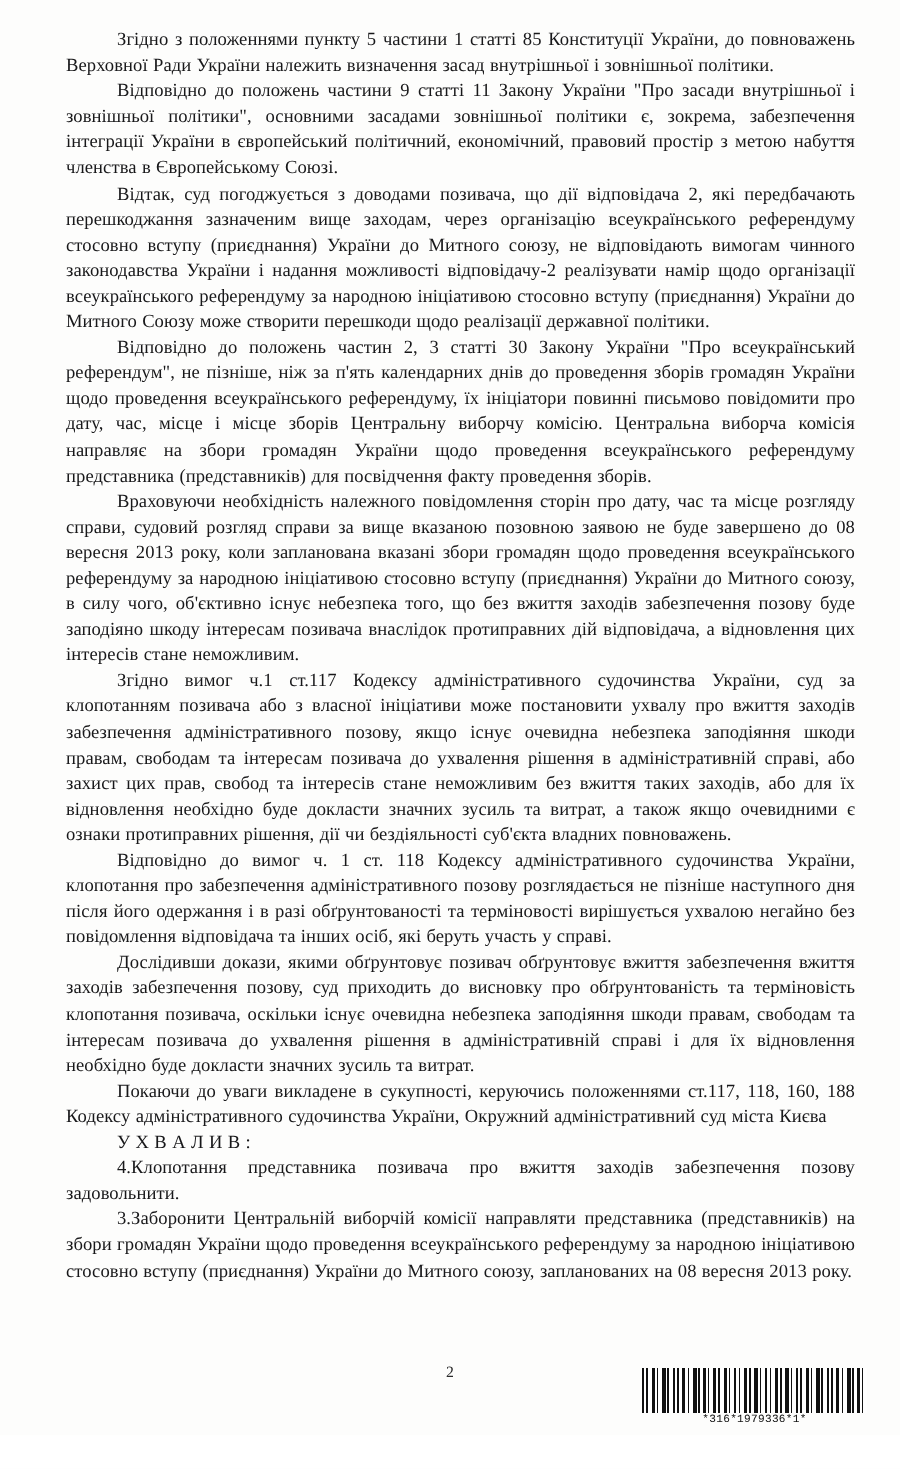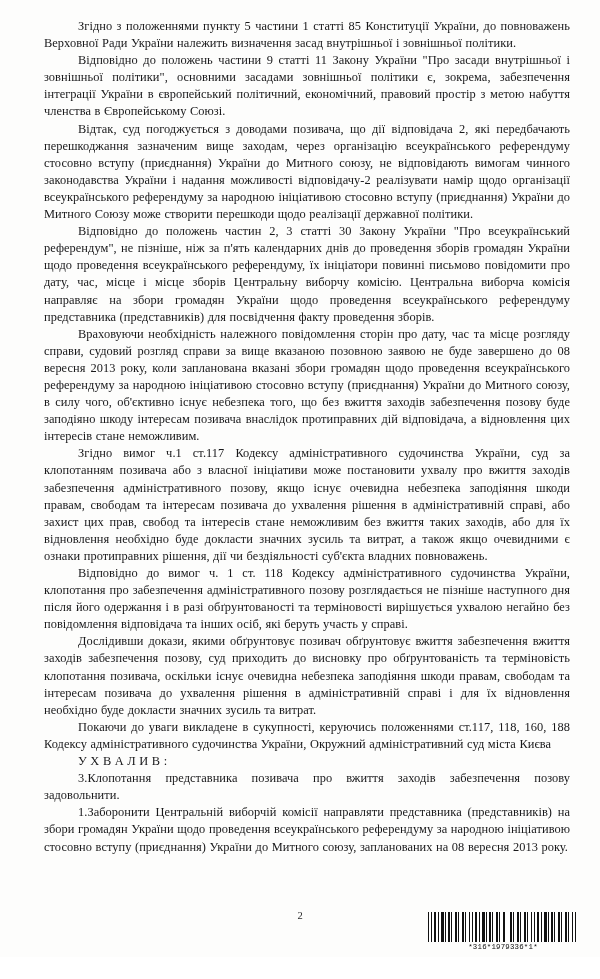--- a/index.html
+++ b/index.html
@@ -83,22 +83,22 @@
     <p>Відтак, суд погоджується з доводами позивача, що дії відповідача 2, які передбачають перешкоджання зазначеним вище заходам, через організацію всеукраїнського референдуму стосовно вступу (приєднання) України до Митного союзу, не відповідають вимогам чинного законодавства України і надання можливості відповідачу-2 реалізувати намір щодо організації всеукраїнського референдуму за народною ініціативою стосовно вступу (приєднання) України до Митного Союзу може створити перешкоди щодо реалізації державної політики.</p>
     <p>Відповідно до положень частин 2, 3 статті 30 Закону України "Про всеукраїнський референдум", не пізніше, ніж за п'ять календарних днів до проведення зборів громадян України щодо проведення всеукраїнського референдуму, їх ініціатори повинні письмово повідомити про дату, час, місце і місце зборів Центральну виборчу комісію. Центральна виборча комісія направляє на збори громадян України щодо проведення всеукраїнського референдуму представника (представників) для посвідчення факту проведення зборів.</p>
     <p>Враховуючи необхідність належного повідомлення сторін про дату, час та місце розгляду справи, судовий розгляд справи за вище вказаною позовною заявою не буде завершено до 08 вересня 2013 року, коли запланована вказані збори громадян щодо проведення всеукраїнського референдуму за народною ініціативою стосовно вступу (приєднання) України до Митного союзу, в силу чого, об'єктивно існує небезпека того, що без вжиття заходів забезпечення позову буде заподіяно шкоду інтересам позивача внаслідок протиправних дій відповідача, а відновлення цих інтересів стане неможливим.</p>
     <p>Згідно вимог ч.1 ст.117 Кодексу адміністративного судочинства України, суд за клопотанням позивача або з власної ініціативи може постановити ухвалу про вжиття заходів забезпечення адміністративного позову, якщо існує очевидна небезпека заподіяння шкоди правам, свободам та інтересам позивача до ухвалення рішення в адміністративній справі, або захист цих прав, свобод та інтересів стане неможливим без вжиття таких заходів, або для їх відновлення необхідно буде докласти значних зусиль та витрат, а також якщо очевидними є ознаки протиправних рішення, дії чи бездіяльності суб'єкта владних повноважень.</p>
     <p>Відповідно до вимог ч. 1 ст. 118 Кодексу адміністративного судочинства України, клопотання про забезпечення адміністративного позову розглядається не пізніше наступного дня після його одержання і в разі обґрунтованості та терміновості вирішується ухвалою негайно без повідомлення відповідача та інших осіб, які беруть участь у справі.</p>
     <p>Дослідивши докази, якими обґрунтовує позивач обґрунтовує вжиття забезпечення вжиття заходів забезпечення позову, суд приходить до висновку про обґрунтованість та терміновість клопотання позивача, оскільки існує очевидна небезпека заподіяння шкоди правам, свободам та інтересам позивача до ухвалення рішення в адміністративній справі і для їх відновлення необхідно буде докласти значних зусиль та витрат.</p>
     <p>Покаючи до уваги викладене в сукупності, керуючись положеннями ст.117, 118, 160, 188 Кодексу адміністративного судочинства України, Окружний адміністративний суд міста Києва</p>
 
     <p class="heading-center">У Х В А Л И В :</p>
 
-    <p>3.Клопотання представника позивача про вжиття заходів забезпечення позову задовольнити.</p>
-    <p>1.Заборонити Центральній виборчій комісії направляти представника (представників) на збори громадян України щодо проведення всеукраїнського референдуму за народною ініціативою стосовно вступу (приєднання) України до Митного союзу, запланованих на 08 вересня 2013 року.</p>
+    <p>4.Клопотання представника позивача про вжиття заходів забезпечення позову задовольнити.</p>
+    <p>3.Заборонити Центральній виборчій комісії направляти представника (представників) на збори громадян України щодо проведення всеукраїнського референдуму за народною ініціативою стосовно вступу (приєднання) України до Митного союзу, запланованих на 08 вересня 2013 року.</p>
   </div>
 
   <div class="page-number">2</div>
 
   <div class="barcode-wrap">
     <div class="barcode"></div>
     <div class="barcode-label">*316*1979336*1*</div>
   </div>
 
 </div>

